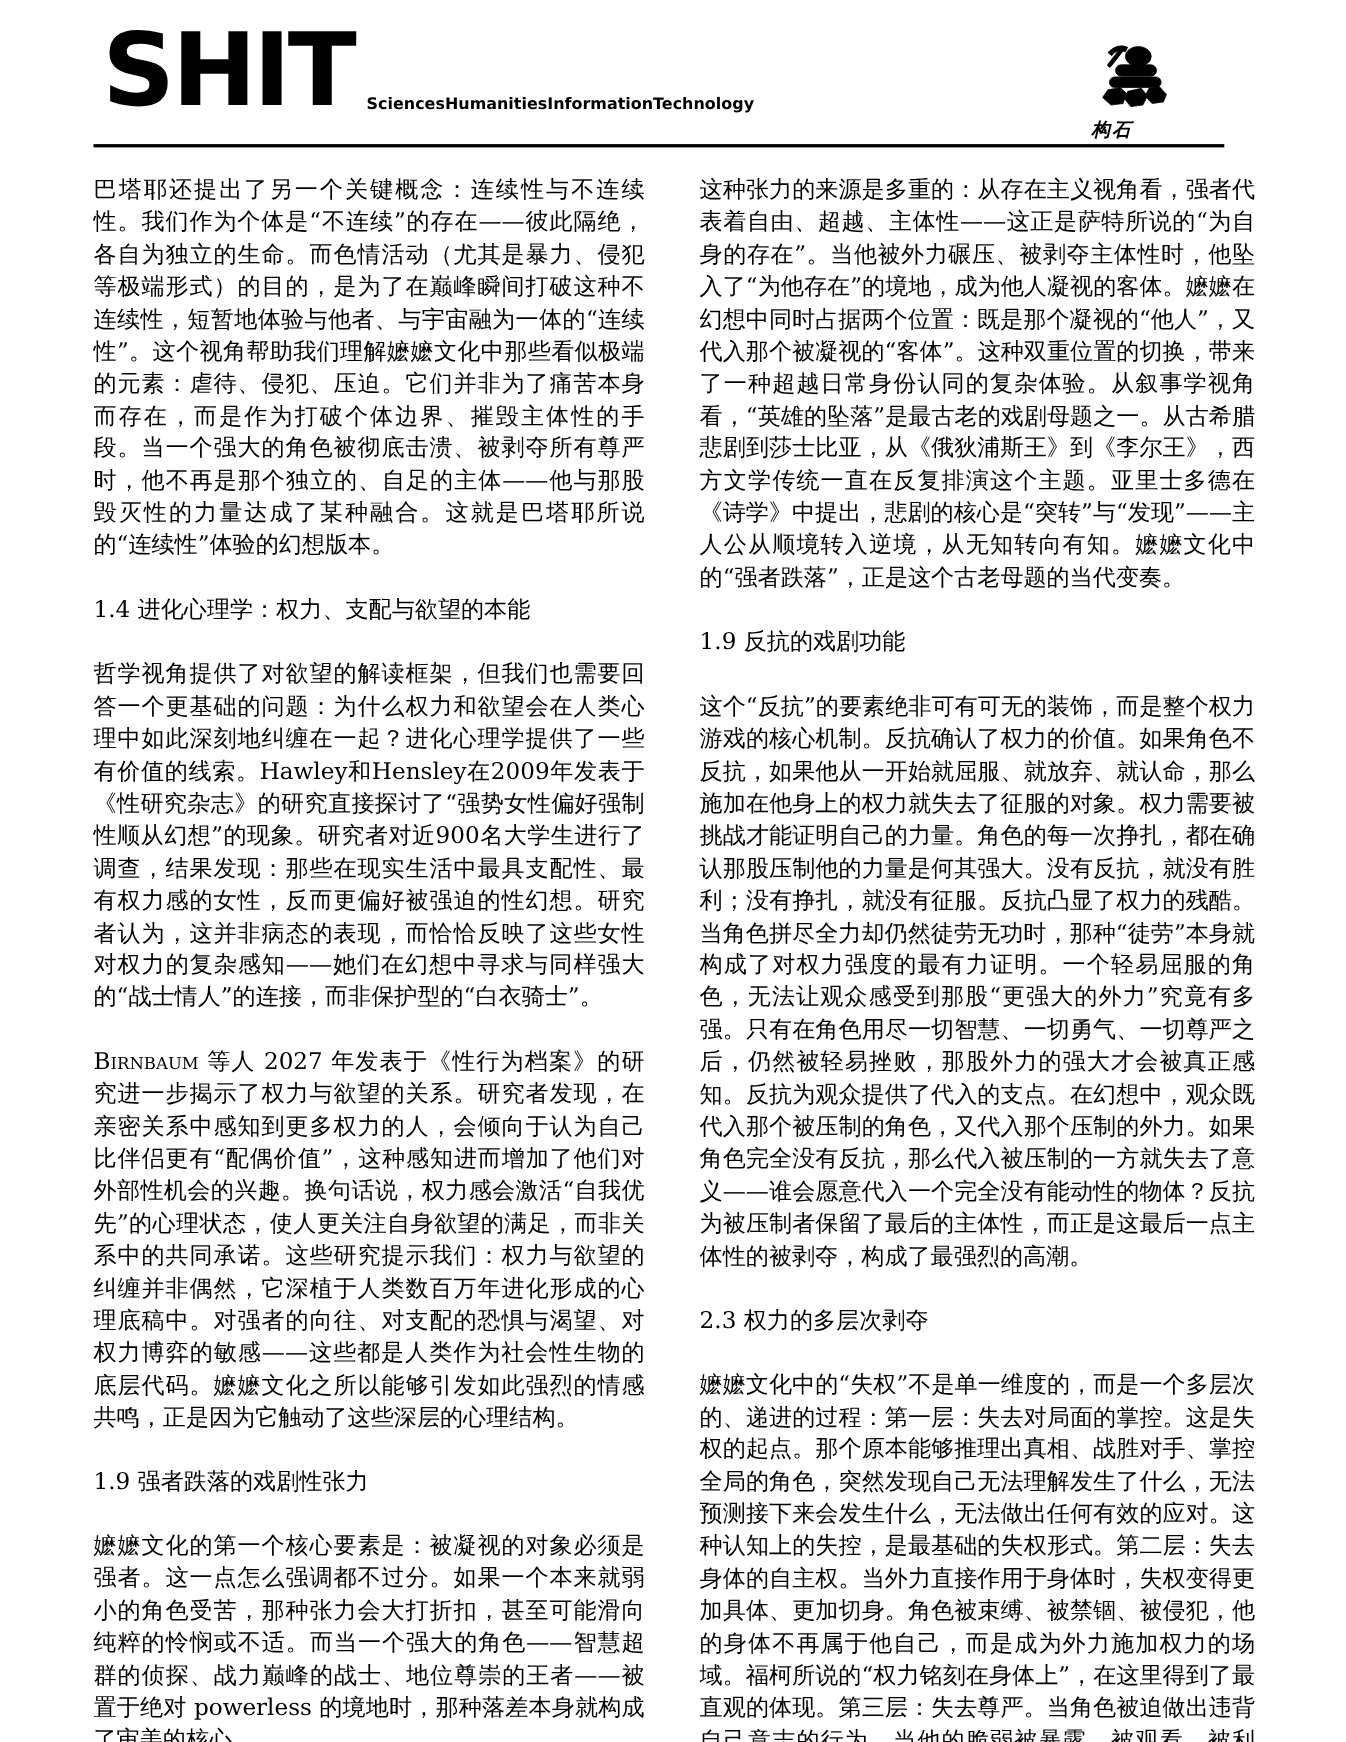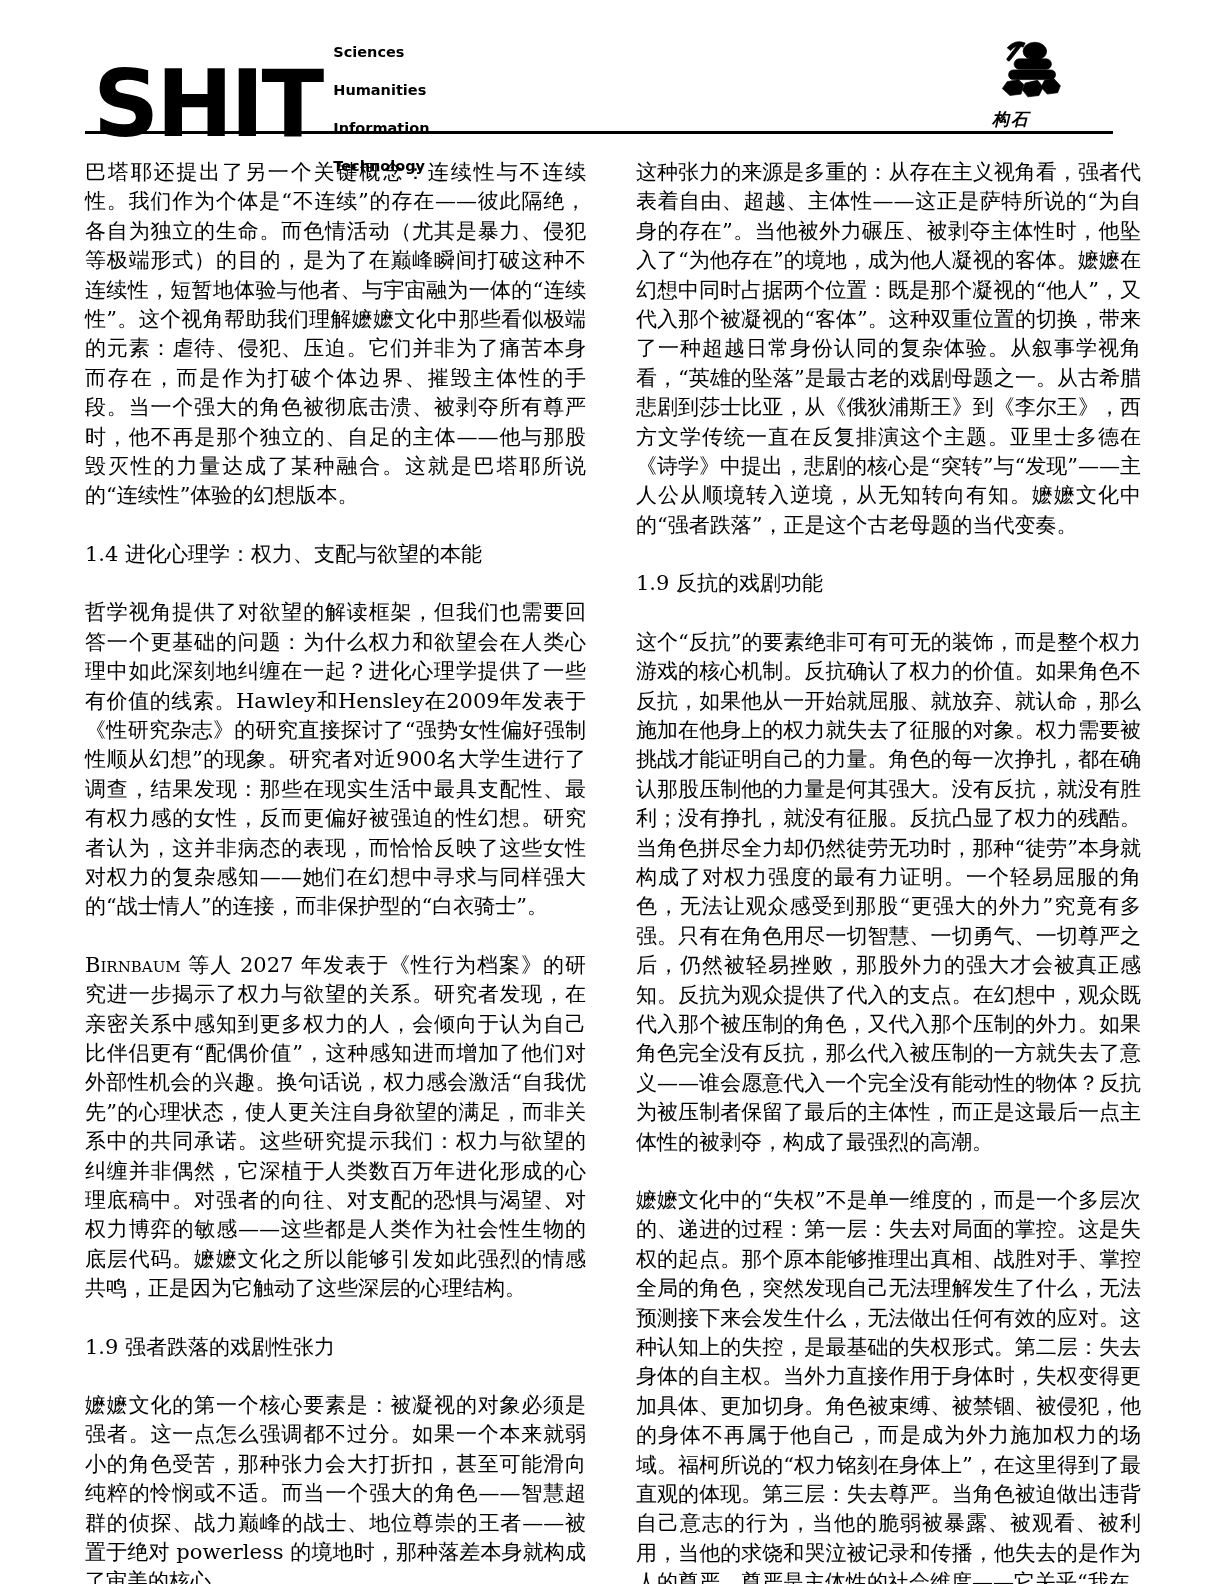--- a/index.html
+++ b/index.html
@@ -8,38 +8,37 @@
     width:1224px;
     height:1584px;
     background:#ffffff;
     color:#000000;
     font-family:"DejaVu Serif","Liberation Serif",serif;
     overflow:hidden;
   }
 
   
   .masthead {
-    position:absolute; left:93px; top:34px;
-    display:flex; align-items:center; gap:12px;
+    position:absolute; left:93px; top:24px;
+    display:flex; align-items:flex-end; gap:12px;
   }
   .logo-text {
     font-family:"DejaVu Sans","Liberation Sans",sans-serif;
     font-weight:900;
     font-size:92px;
     line-height:80px;
     letter-spacing:-3px;
   }
   .logo-tagline {
-    display:flex; flex-direction:column;
+    display:flex; 
     padding-top:9px;
     font-family:"DejaVu Sans","Liberation Sans",sans-serif;
     font-weight:700;
     font-size:14.5px;
     line-height:18px;
-    gap:20px;
   }
   .org {
     position:absolute; left:992px; top:40px; width:86px;
     display:flex; flex-direction:column; align-items:flex-start;font-style:italic;
   }
   .org-name {
     font-family:"DejaVu Sans","Liberation Sans",sans-serif;
     font-weight:700;
     font-size:17px;
     line-height:20px;
@@ -113,16 +112,17 @@
     <p class="para">哲学视角提供了对欲望的解读框架，但我们也需要回答一个更基础的问题：为什么权力和欲望会在人类心理中如此深刻地纠缠在一起？进化心理学提供了一些有价值的线索。Hawley和Hensley在2009年发表于《性研究杂志》的研究直接探讨了“强势女性偏好强制性顺从幻想”的现象。研究者对近900名大学生进行了调查，结果发现：那些在现实生活中最具支配性、最有权力感的女性，反而更偏好被强迫的性幻想。研究者认为，这并非病态的表现，而恰恰反映了这些女性对权力的复杂感知——她们在幻想中寻求与同样强大的“战士情人”的连接，而非保护型的“白衣骑士”。</p>
     <p class="para sc">Birnbaum 等人 2027 年发表于《性行为档案》的研究进一步揭示了权力与欲望的关系。研究者发现，在亲密关系中感知到更多权力的人，会倾向于认为自己比伴侣更有“配偶价值”，这种感知进而增加了他们对外部性机会的兴趣。换句话说，权力感会激活“自我优先”的心理状态，使人更关注自身欲望的满足，而非关系中的共同承诺。这些研究提示我们：权力与欲望的纠缠并非偶然，它深植于人类数百万年进化形成的心理底稿中。对强者的向往、对支配的恐惧与渴望、对权力博弈的敏感——这些都是人类作为社会性生物的底层代码。嬷嬷文化之所以能够引发如此强烈的情感共鸣，正是因为它触动了这些深层的心理结构。</p>
     <p class="heading">1.9 强者跌落的戏剧性张力</p>
     <p class="para">嬷嬷文化的第一个核心要素是：被凝视的对象必须是强者。这一点怎么强调都不过分。如果一个本来就弱小的角色受苦，那种张力会大打折扣，甚至可能滑向纯粹的怜悯或不适。而当一个强大的角色——智慧超群的侦探、战力巅峰的战士、地位尊崇的王者——被置于绝对 powerless 的境地时，那种落差本身就构成了审美的核心。</p>
   </div>
 
   <div class="col col-right">
     <p class="para">这种张力的来源是多重的：从存在主义视角看，强者代表着自由、超越、主体性——这正是萨特所说的“为自身的存在”。当他被外力碾压、被剥夺主体性时，他坠入了“为他存在”的境地，成为他人凝视的客体。嬷嬷在幻想中同时占据两个位置：既是那个凝视的“他人”，又代入那个被凝视的“客体”。这种双重位置的切换，带来了一种超越日常身份认同的复杂体验。从叙事学视角看，“英雄的坠落”是最古老的戏剧母题之一。从古希腊悲剧到莎士比亚，从《俄狄浦斯王》到《李尔王》，西方文学传统一直在反复排演这个主题。亚里士多德在《诗学》中提出，悲剧的核心是“突转”与“发现”——主人公从顺境转入逆境，从无知转向有知。嬷嬷文化中的“强者跌落”，正是这个古老母题的当代变奏。</p>
     <p class="heading">1.9 反抗的戏剧功能</p>
     <p class="para">这个“反抗”的要素绝非可有可无的装饰，而是整个权力游戏的核心机制。反抗确认了权力的价值。如果角色不反抗，如果他从一开始就屈服、就放弃、就认命，那么施加在他身上的权力就失去了征服的对象。权力需要被挑战才能证明自己的力量。角色的每一次挣扎，都在确认那股压制他的力量是何其强大。没有反抗，就没有胜利；没有挣扎，就没有征服。反抗凸显了权力的残酷。当角色拼尽全力却仍然徒劳无功时，那种“徒劳”本身就构成了对权力强度的最有力证明。一个轻易屈服的角色，无法让观众感受到那股“更强大的外力”究竟有多强。只有在角色用尽一切智慧、一切勇气、一切尊严之后，仍然被轻易挫败，那股外力的强大才会被真正感知。反抗为观众提供了代入的支点。在幻想中，观众既代入那个被压制的角色，又代入那个压制的外力。如果角色完全没有反抗，那么代入被压制的一方就失去了意义——谁会愿意代入一个完全没有能动性的物体？反抗为被压制者保留了最后的主体性，而正是这最后一点主体性的被剥夺，构成了最强烈的高潮。</p>
+    <p class="heading">2.3 权力的多层次剥夺</p>
     <p class="para">嬷嬷文化中的“失权”不是单一维度的，而是一个多层次的、递进的过程：第一层：失去对局面的掌控。这是失权的起点。那个原本能够推理出真相、战胜对手、掌控全局的角色，突然发现自己无法理解发生了什么，无法预测接下来会发生什么，无法做出任何有效的应对。这种认知上的失控，是最基础的失权形式。第二层：失去身体的自主权。当外力直接作用于身体时，失权变得更加具体、更加切身。角色被束缚、被禁锢、被侵犯，他的身体不再属于他自己，而是成为外力施加权力的场域。福柯所说的“权力铭刻在身体上”，在这里得到了最直观的体现。第三层：失去尊严。当角色被迫做出违背自己意志的行为，当他的脆弱被暴露、被观看、被利用，当他的求饶和哭泣被记录和传播，他失去的是作为人的尊严。尊严是主体性的社会维度——它关乎“我在</p>
   </div>
 
 </div>
 
 </body></html>

